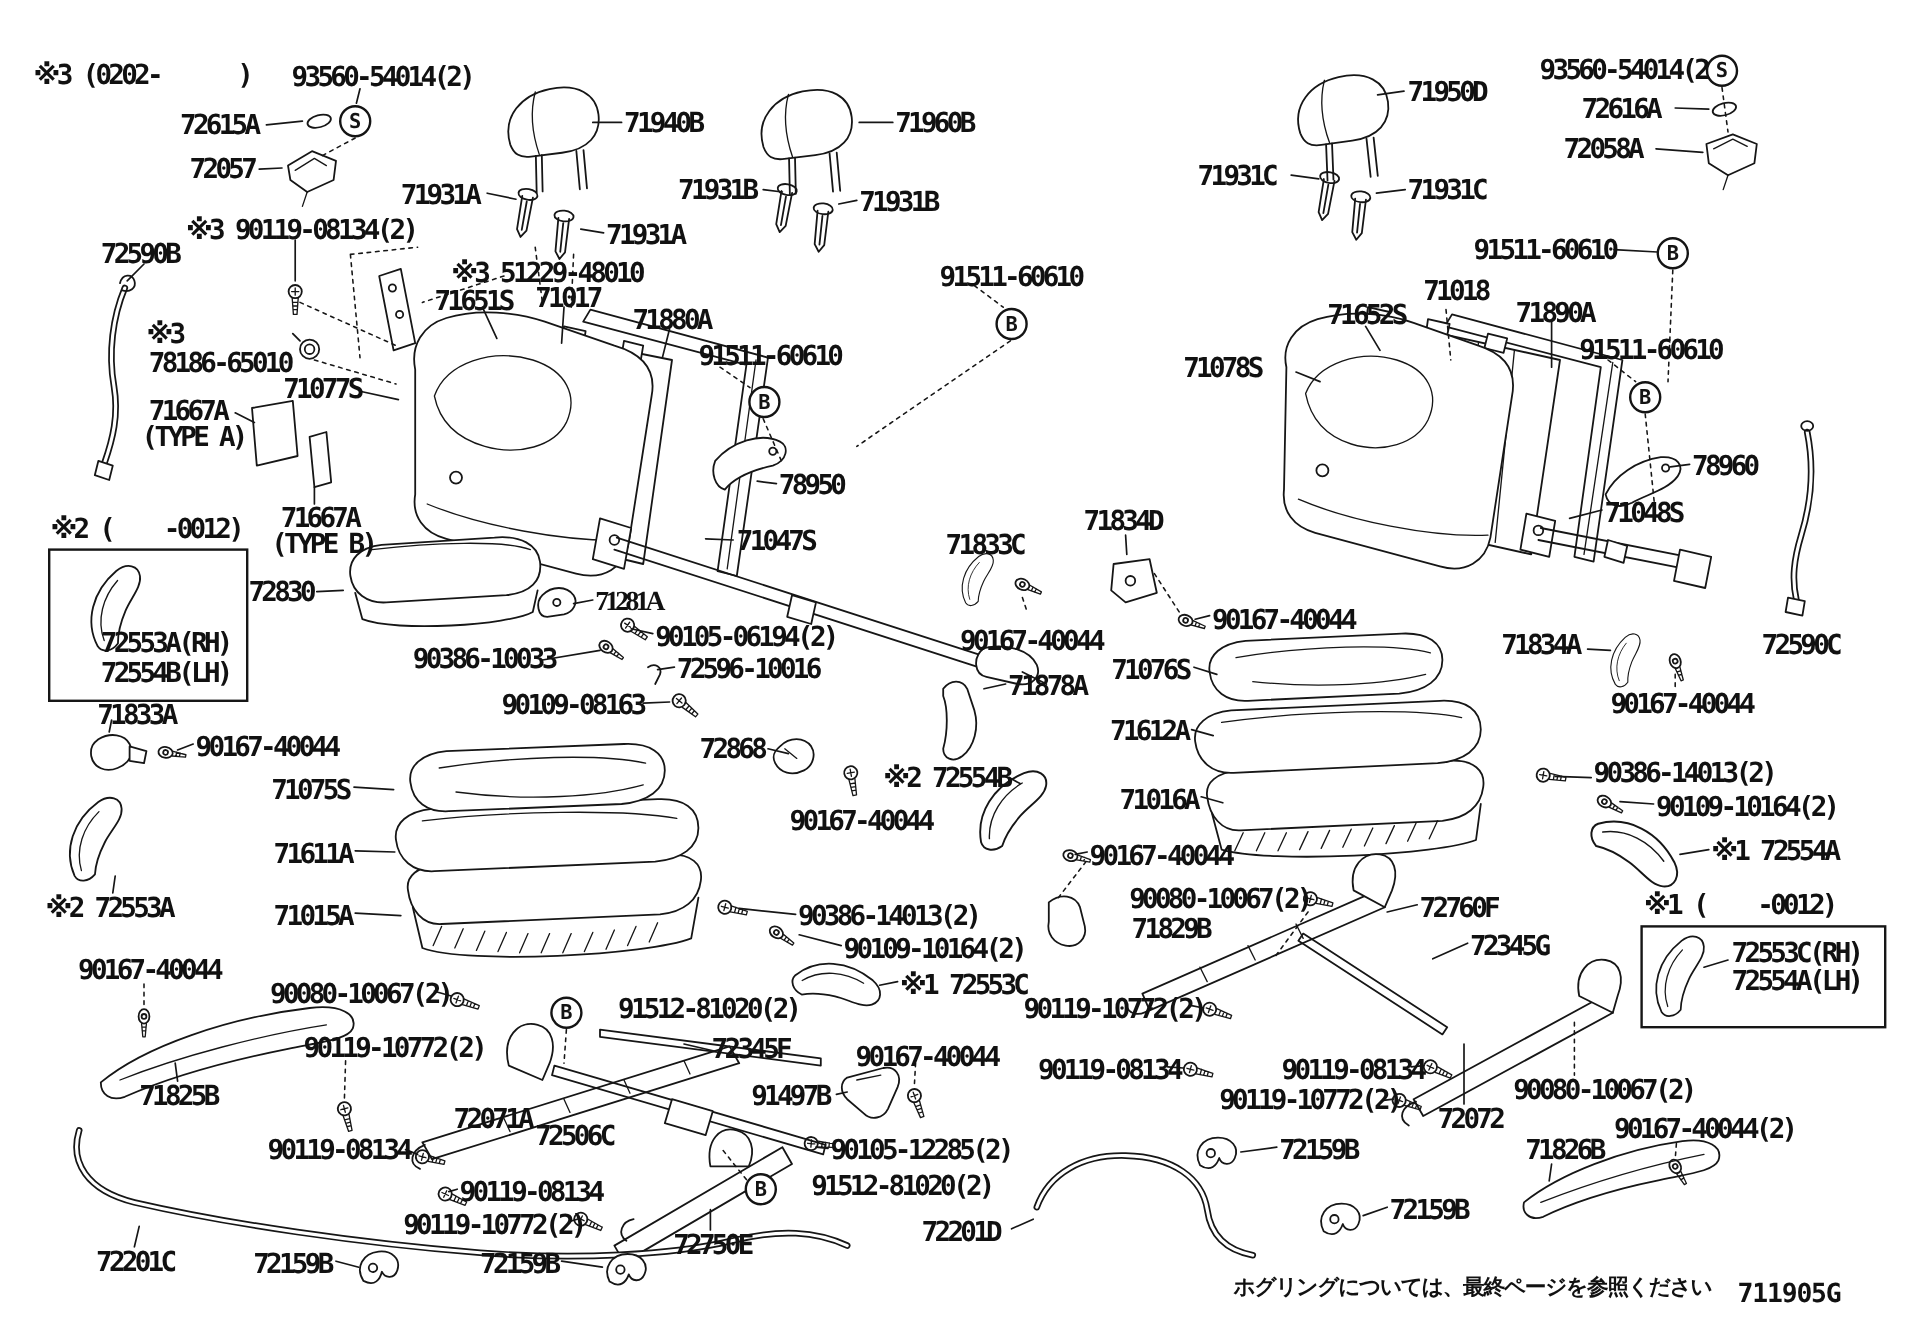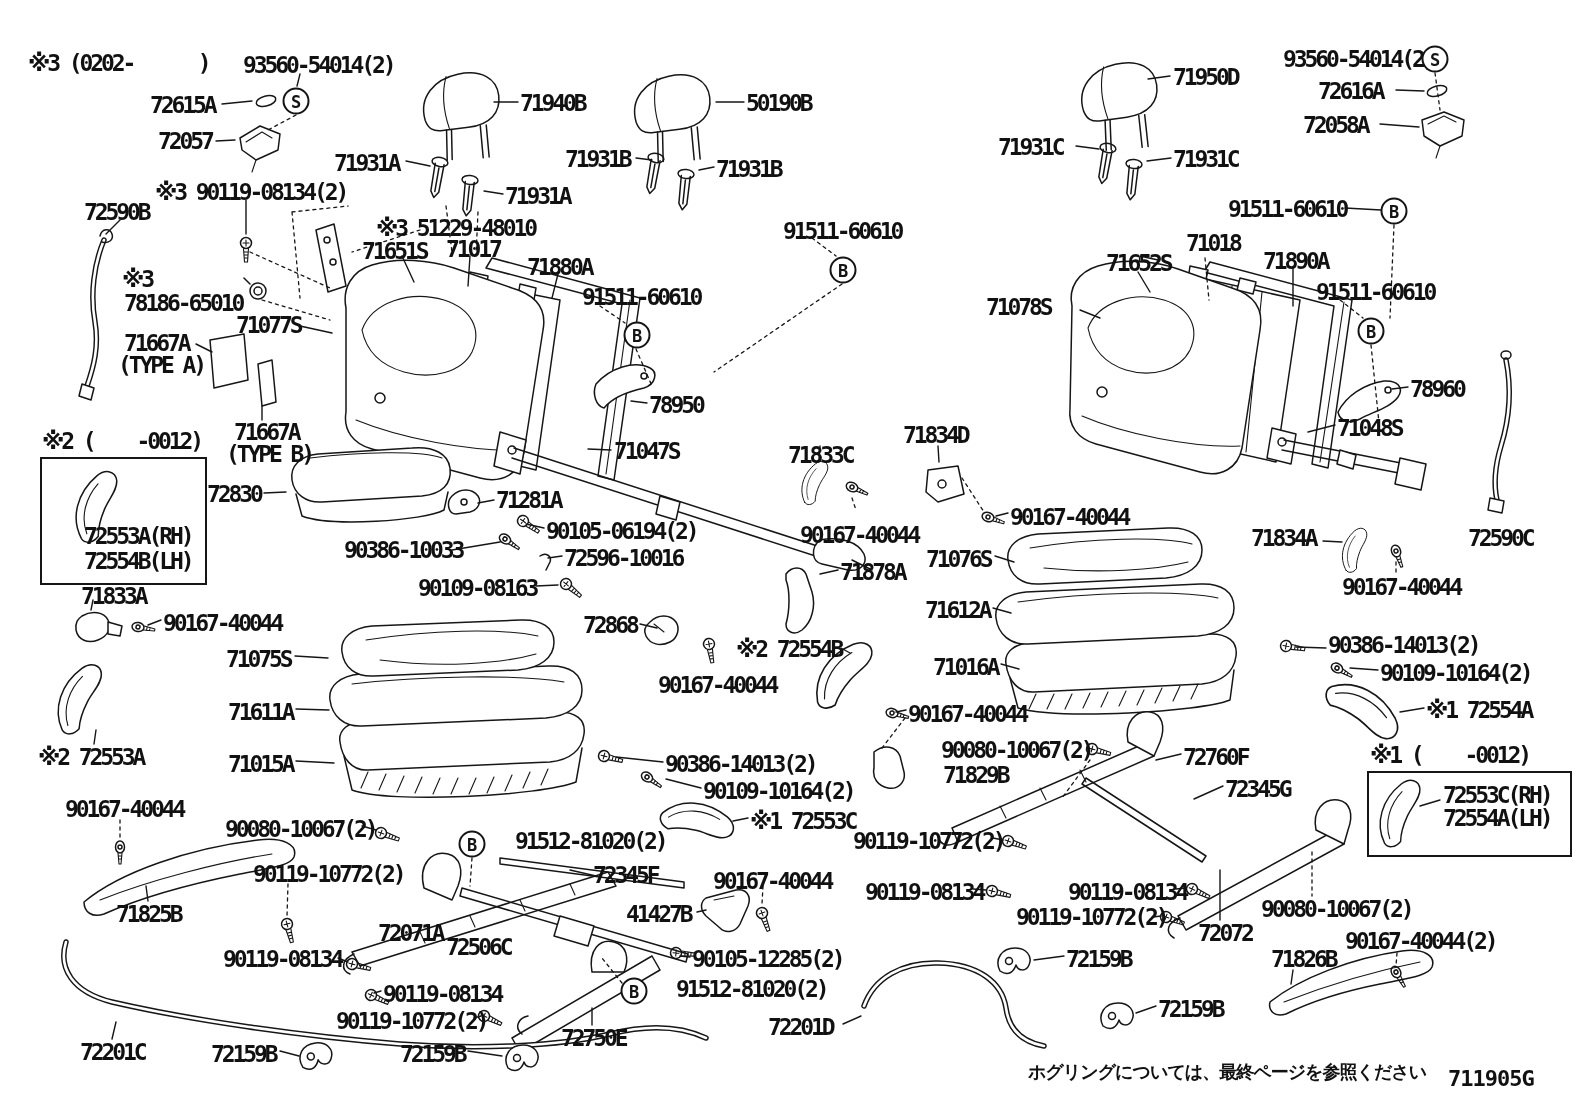--- a/index.html
+++ b/index.html
@@ -334,21 +334,21 @@
 
 <div class="ref-box" style="left:40px;top:457px;width:163px;height:124px;"></div>
 <div class="ref-box" style="left:1367px;top:771px;width:201px;height:82px;"></div>
 
 <div id="labels-layer">
     <span class="plabel" style="left: 28px; top: 52px;">※3 (0202-      )</span>
     <span class="plabel" style="left: 243px; top: 54px;">93560-54014(2)</span>
     <span class="plabel" style="left: 150px; top: 94px;">72615A</span>
     <span class="plabel" style="left: 158px; top: 130px;">72057</span>
     <span class="plabel" style="left: 520px; top: 92px;">71940B</span>
-    <span class="plabel" style="left: 746px; top: 92px;">50190B</span>
+    <span class="plabel" style="left: 746px; top: 92px;">71960B</span>
     <span class="plabel" style="left: 334px; top: 152px;">71931A</span>
     <span class="plabel" style="left: 565px; top: 148px;">71931B</span>
     <span class="plabel" style="left: 716px; top: 158px;">71931B</span>
     <span class="plabel" style="left: 505px; top: 185px;">71931A</span>
     <span class="plabel" style="left: 155px; top: 181px;">※3 90119-08134(2)</span>
     <span class="plabel" style="left: 84px; top: 201px;">72590B</span>
     <span class="plabel" style="left: 376px; top: 217px;">※3 51229-48010</span>
     <span class="plabel" style="left: 362px; top: 240px;">71651S</span>
     <span class="plabel" style="left: 446px; top: 238px;">71017</span>
     <span class="plabel" style="left: 527px; top: 256px;">71880A</span>
@@ -358,21 +358,21 @@
     <span class="plabel" style="left: 124px; top: 292px;">78186-65010</span>
     <span class="plabel" style="left: 236px; top: 314px;">71077S</span>
     <span class="plabel" style="left: 124px; top: 332px;">71667A</span>
     <span class="plabel" style="left: 118px; top: 354px;">(TYPE A)</span>
     <span class="plabel" style="left: 234px; top: 421px;">71667A</span>
     <span class="plabel" style="left: 226px; top: 443px;">(TYPE B)</span>
     <span class="plabel" style="left: 42px; top: 430px;">※2 (    -0012)</span>
     <span class="plabel" style="left: 84px; top: 525px;">72553A(RH)</span>
     <span class="plabel" style="left: 84px; top: 550px;">72554B(LH)</span>
     <span class="plabel" style="left: 207px; top: 483px;">72830</span>
-    <span class="plabel" style="left: 496px; top: 489px;">71281A</span>
+    <span class="plabel" style="left: 496px; top: 489px; font-family: Liberation Serif, serif;">71281A</span>
     <span class="plabel" style="left: 546px; top: 520px;">90105-06194(2)</span>
     <span class="plabel" style="left: 344px; top: 539px;">90386-10033</span>
     <span class="plabel" style="left: 564px; top: 547px;">72596-10016</span>
     <span class="plabel" style="left: 418px; top: 577px;">90109-08163</span>
     <span class="plabel" style="left: 649px; top: 394px;">78950</span>
     <span class="plabel" style="left: 614px; top: 440px;">71047S</span>
     <span class="plabel" style="left: 788px; top: 444px;">71833C</span>
     <span class="plabel" style="left: 903px; top: 424px;">71834D</span>
     <span class="plabel" style="left: 1173px; top: 66px;">71950D</span>
     <span class="plabel" style="left: 1283px; top: 48px;">93560-54014(2)</span>
@@ -417,21 +417,21 @@
     <span class="plabel" style="left: 1370px; top: 744px;">※1 (    -0012)</span>
     <span class="plabel" style="left: 1443px; top: 784px;">72553C(RH)</span>
     <span class="plabel" style="left: 1443px; top: 807px;">72554A(LH)</span>
     <span class="plabel" style="left: 1183px; top: 746px;">72760F</span>
     <span class="plabel" style="left: 1225px; top: 778px;">72345G</span>
     <span class="plabel" style="left: 65px; top: 798px;">90167-40044</span>
     <span class="plabel" style="left: 225px; top: 818px;">90080-10067(2)</span>
     <span class="plabel" style="left: 515px; top: 830px;">91512-81020(2)</span>
     <span class="plabel" style="left: 593px; top: 864px;">72345F</span>
     <span class="plabel" style="left: 713px; top: 870px;">90167-40044</span>
-    <span class="plabel" style="left: 626px; top: 903px;">41427B</span>
+    <span class="plabel" style="left: 626px; top: 903px;">91497B</span>
     <span class="plabel" style="left: 750px; top: 810px;">※1 72553C</span>
     <span class="plabel" style="left: 853px; top: 830px;">90119-10772(2)</span>
     <span class="plabel" style="left: 865px; top: 881px;">90119-08134</span>
     <span class="plabel" style="left: 1068px; top: 881px;">90119-08134</span>
     <span class="plabel" style="left: 1016px; top: 906px;">90119-10772(2)</span>
     <span class="plabel" style="left: 1261px; top: 898px;">90080-10067(2)</span>
     <span class="plabel" style="left: 1198px; top: 922px;">72072</span>
     <span class="plabel" style="left: 1345px; top: 930px;">90167-40044(2)</span>
     <span class="plabel" style="left: 1271px; top: 948px;">71826B</span>
     <span class="plabel" style="left: 1066px; top: 948px;">72159B</span>

